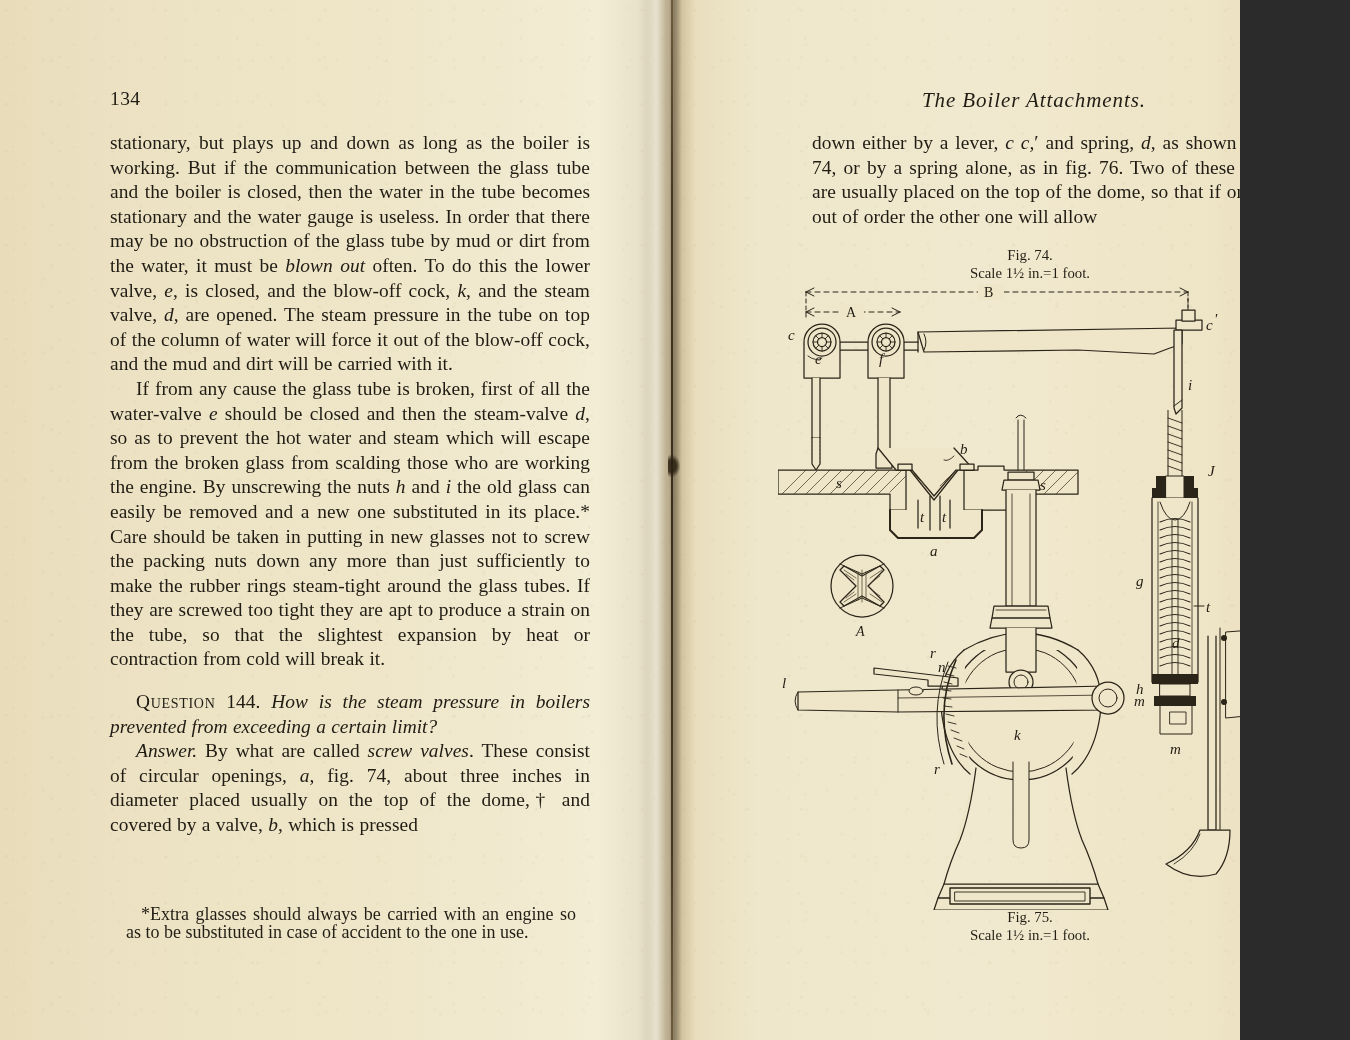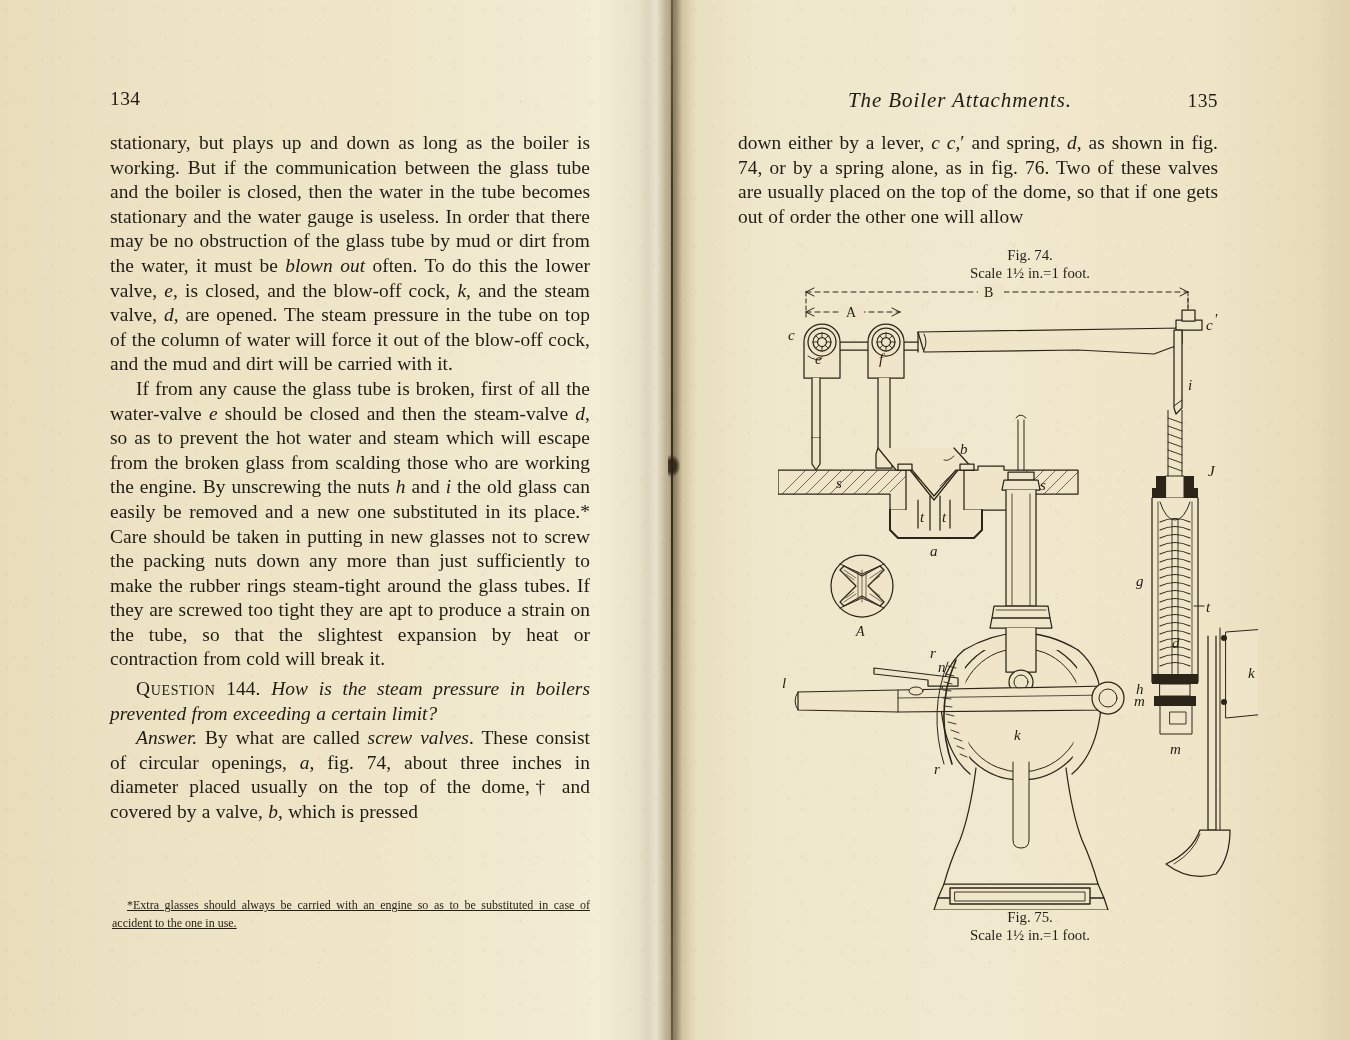--- a/index.html
+++ b/index.html
@@ -1,18 +1,18 @@
 <!DOCTYPE html>
 <html><head>
 <meta charset="utf-8">
 <style>
   html,body{margin:0;padding:0;background:#2b2b2b;}
   body{font-family:"Liberation Serif",serif;}
   #page{
-    position:relative;width:1350px;height:1040px;overflow:hidden;
+    position:relative;width:1240px;height:1040px;overflow:hidden;
     background:#4d7c0f;
   }
   
   #paper-left,#paper-right{position:absolute;top:0;height:1040px;}
   #paper-left{left:0;width:676px;
     background:
       linear-gradient(to right,#e8dcba 0%,#ece2c3 18%,#efe6c9 55%,#f2ebd2 84%,#f6f1dc 95%,#e4d8b6 100%);}
   #paper-right{left:676px;width:674px;
     background:
       linear-gradient(to right,#ddd0ac 0%,#e9dfbe 3%,#efe7cb 12%,#f1e9cf 45%,#eee4c6 80%,#e7dbb8 95%,#ded1ac 100%);}
@@ -31,42 +31,42 @@
   #gutter-line{position:absolute;left:671px;top:0;width:2px;height:1040px;
     background:linear-gradient(to bottom,#6a5535 0%,#3a2d18 18%,#2a2012 50%,#3a2d18 82%,#6a5535 100%);opacity:.88;}
   #gutter-hi{position:absolute;left:646px;top:0;width:20px;height:1040px;
     background:linear-gradient(to right,rgba(255,250,230,0),rgba(255,252,238,.55),rgba(255,250,230,0));}
   #gutter-nick{position:absolute;left:668px;top:455px;width:12px;height:22px;
     background:radial-gradient(ellipse at 30% 50%,rgba(40,30,15,.85) 0 40%,rgba(40,30,15,0) 75%);}
 
   .col{position:absolute;color:#201c14;}
   
   #left-col{left:110px;top:88px;width:480px;}
-  #right-col{left:738px;top:88px;width:480px;}
+  #right-col{left:812px;top:88px;width:480px;}
 
   .runhead{display:flex;align-items:baseline;height:32px;}
   .folio{font-size:19.5px;letter-spacing:.4px;}
   .runtitle{font-style:italic;font-size:21px;letter-spacing:.9px;}
   #left-col .runtitle{margin-left:68px;}
   #right-col{display:block;}
   #right-col .runhead{justify-content:space-between;}
   #right-col .runtitle{margin-left:110px;}
 
   p.body{
     margin:0;font-size:19.4px;line-height:24.6px;text-align:justify;
     text-align-last:left;letter-spacing:.05px;word-spacing:.4px;
   }
   p.body.first{margin-top:11px;}
   p.indent{text-indent:26px;}
   .it{font-style:italic;}
   .sc{font-variant:small-caps;font-size:19.4px;letter-spacing:.7px;}
 
   #footnotes{position:absolute;left:110px;top:888px;width:482px;color:#231e16;}
   #fn-rule{width:118px;height:1px;background:#6a5b42;margin-bottom:7px;opacity:.0;}
-  p.fn{margin:2px;font-size:12px;line-height:18.4px;text-align:justify;text-align-last:left;text-decoration:underline;}
+  p.fn{margin:16px;font-size:18px;line-height:18.4px;text-align:justify;text-align-last:left;}
   p.fn.i2{text-indent:15px;}
 
   .figcap{position:absolute;text-align:center;font-size:14.8px;line-height:18px;color:#241f16;width:260px;}
   #fig74cap{left:900px;top:246px;}
   #fig75cap{left:900px;top:908px;}
 
   svg{display:block;}
   #fig74wrap{position:absolute;left:778px;top:278px;}
   #fig75wrap{position:absolute;left:778px;top:410px;}
   .lbl{font-family:"Liberation Serif",serif;font-style:italic;font-size:15px;fill:#221c12;}
@@ -86,21 +86,21 @@
 
   <div class="col" id="left-col">
     <div class="runhead">
       <span class="folio">134</span>
     </div>
 
     <p class="body first"><span>stationary, but plays up and down as long as the boiler is working.  But if the communication between the glass tube and the boiler is closed, then the water in the tube becomes stationary and the water gauge is useless.  In order that there may be no obstruction of the glass tube by mud or dirt from the water, it must be </span><span class="it">blown out</span><span> often.  To do this the lower valve, </span><span class="it">e</span><span>, is closed, and the blow-off cock, </span><span class="it">k</span><span>, and the steam valve, </span><span class="it">d</span><span>, are opened.  The steam pressure in the tube on top of the column of water will force it out of the blow-off cock, and the mud and dirt will be carried with it.</span></p>
 
     <p class="body indent"><span>If from any cause the glass tube is broken, first of all the water-valve </span><span class="it">e</span><span> should be closed and then the steam-valve </span><span class="it">d</span><span>, so as to prevent the hot water and steam which will escape from the broken glass from scalding those who are working the engine.  By unscrewing the nuts </span><span class="it">h</span><span> and </span><span class="it">i</span><span> the old glass can easily be removed and a new one substituted in its place.*  Care should be taken in putting in new glasses not to screw the packing nuts down any more than just sufficiently to make the rubber rings steam-tight around the glass tubes.  If they are screwed too tight they are apt to produce a strain on the tube, so that the slightest expansion by heat or contraction from cold will break it.</span></p>
 
-    <p class="body indent" style="margin-top:5px"><span class="sc">Question</span><span>&nbsp;</span><span>144.</span><span>&nbsp;</span><span class="it">How is the steam pressure in boilers prevented from exceeding a certain limit?</span></p>
+    <p class="body indent" style="margin-top:18px"><span class="sc">Question</span><span>&nbsp;</span><span>144.</span><span>&nbsp;</span><span class="it">How is the steam pressure in boilers prevented from exceeding a certain limit?</span></p>
 
     <p class="body indent"><span class="it">Answer.</span><span> By what are called </span><span class="it">screw valves</span><span>.  These consist of circular openings, </span><span class="it">a</span><span>, fig. 74, about three inches in diameter placed usually on the top of the dome,† and covered by a valve, </span><span class="it">b</span><span>, which is pressed</span></p>
   </div>
 
   <div id="footnotes">
     <div id="fn-rule"></div>
     <p class="fn i2">*Extra glasses should always be carried with an engine so as to be substituted in case of accident to the one in use.</p>
   </div>
 
   <div class="col" id="right-col">

